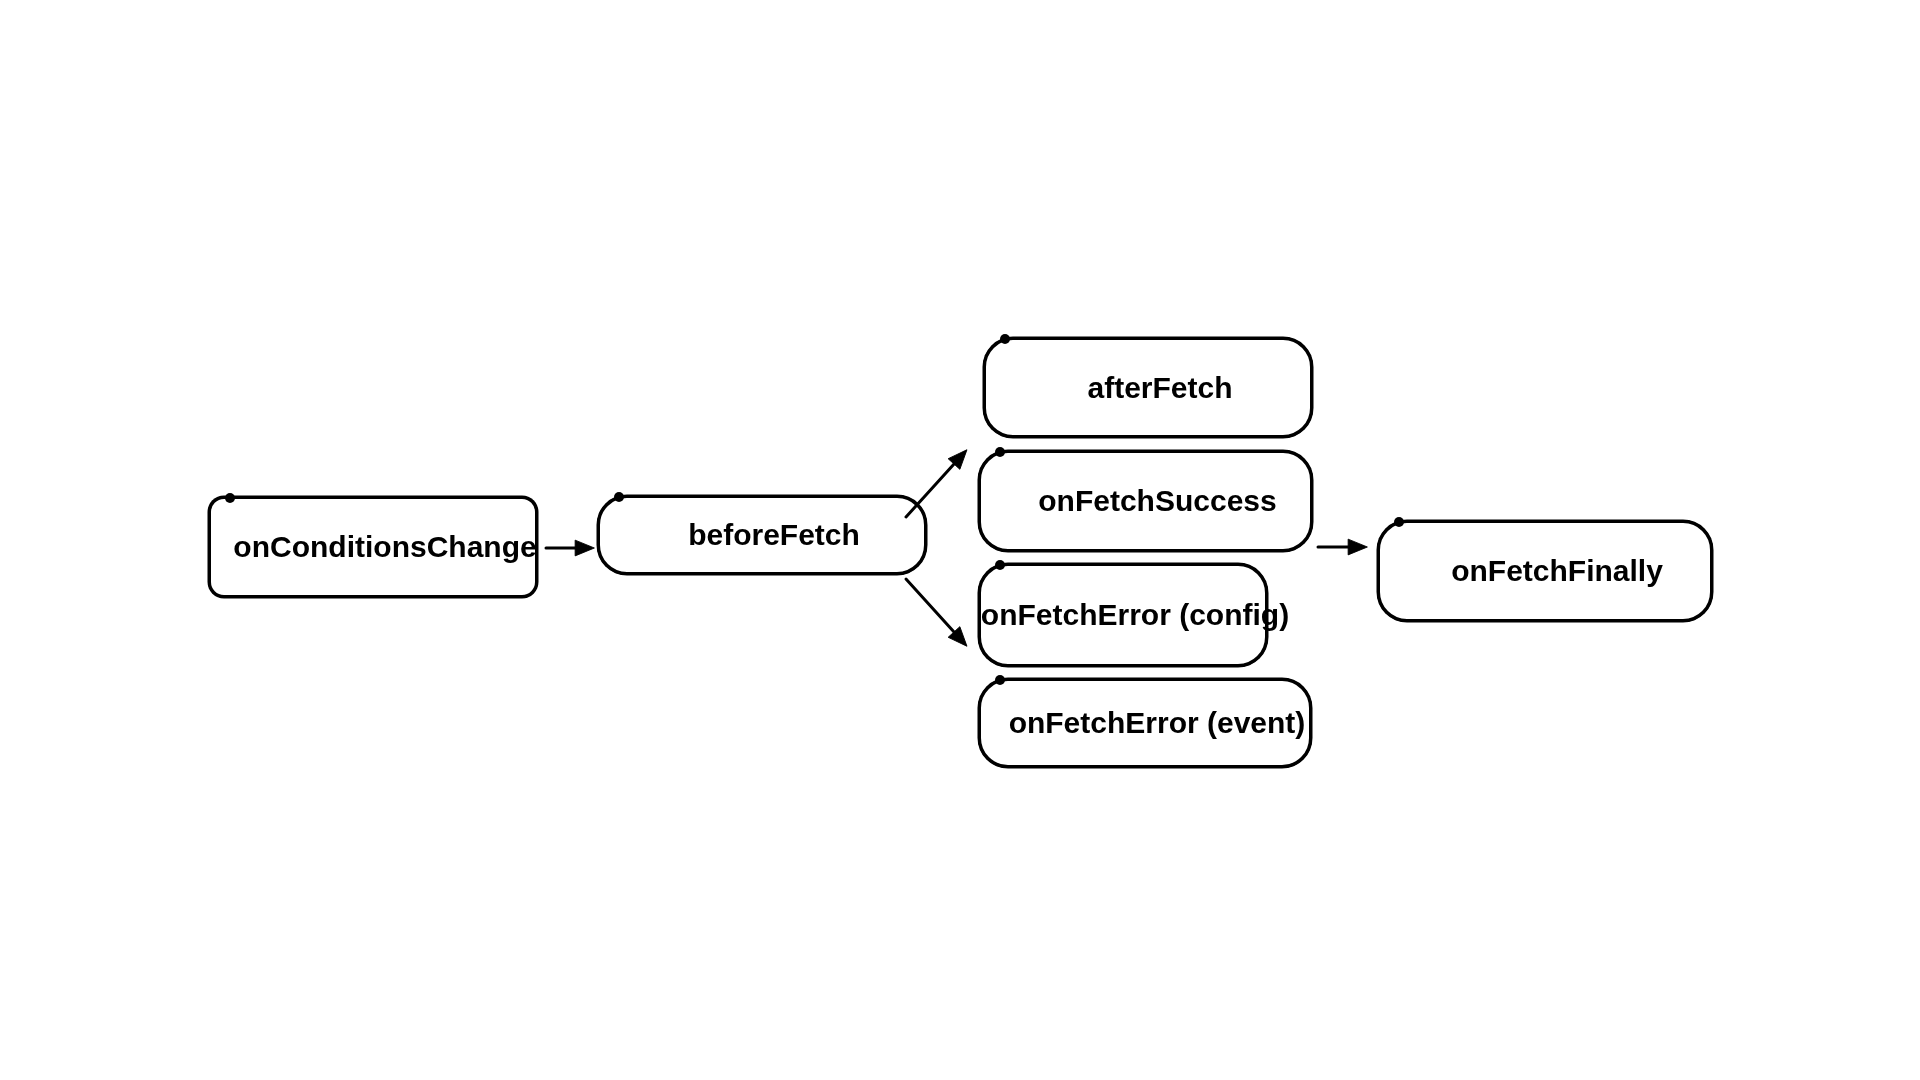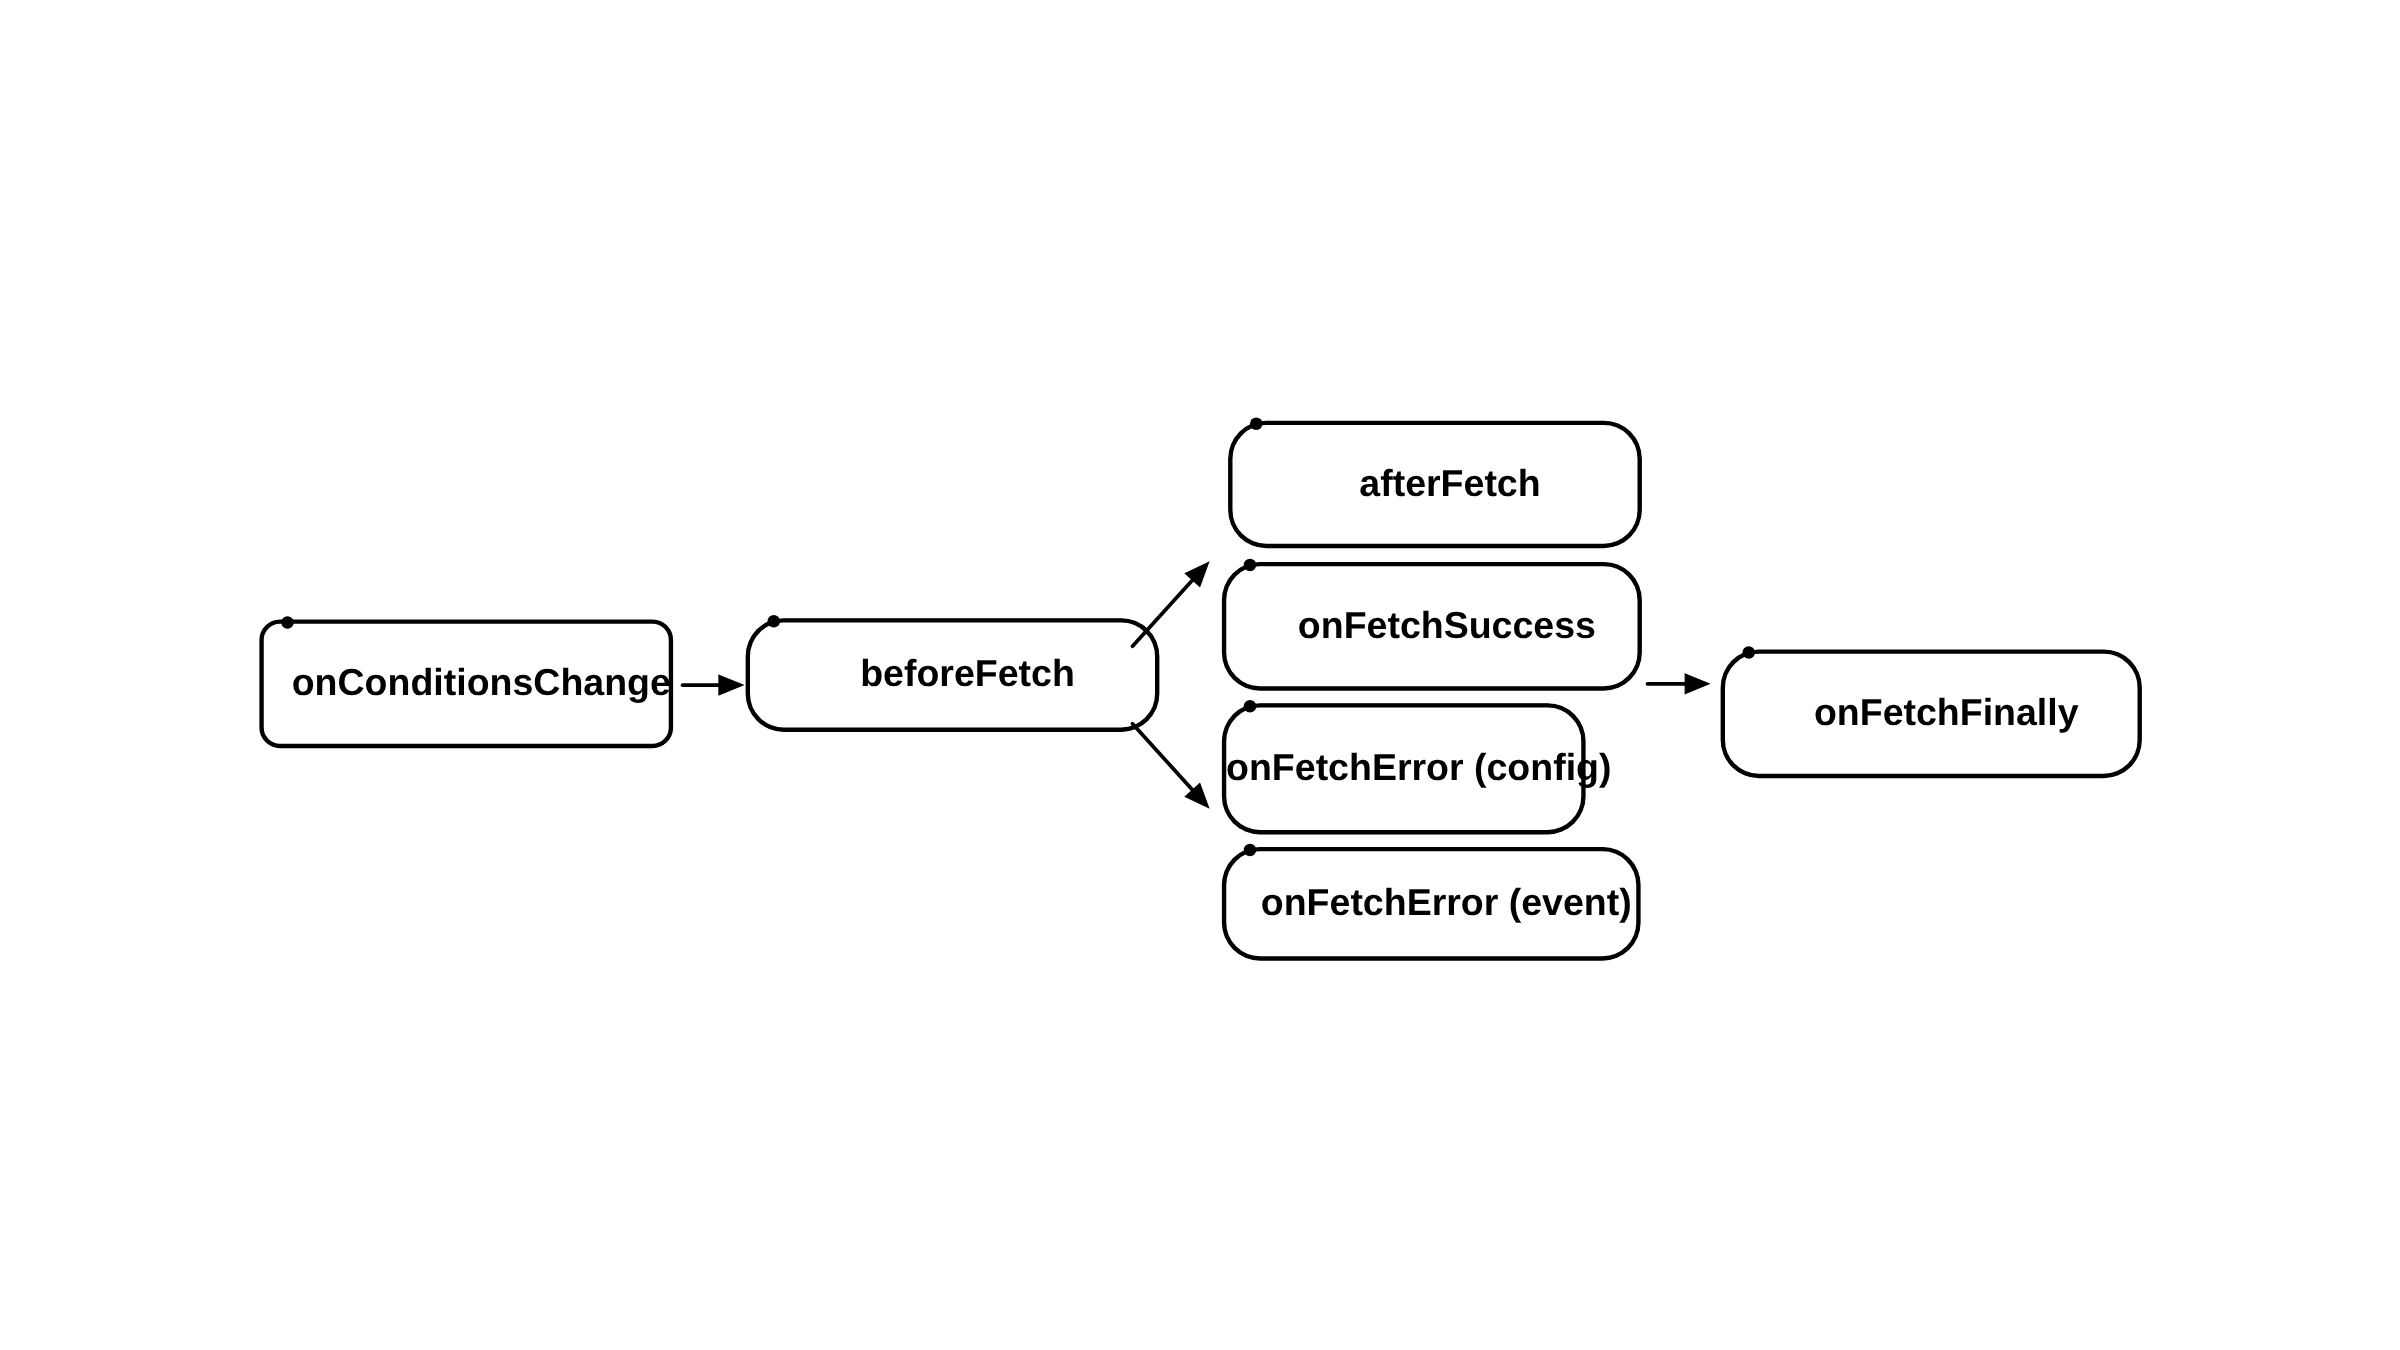--- a/index.html
+++ b/index.html
@@ -38,21 +38,21 @@
     content: "";
     position: absolute;
     left: 14px;
     top: -6px;
     width: 10px;
     height: 10px;
     background: #000000;
     border-radius: 50%;
   }
   .n-conditions { left: 208px;  top: 496px; width: 330px; height: 102px; border-radius: 16px; }
-  .n-before     { left: 597px;  top: 495px; width: 330px; height: 90px; justify-content: center; }
+  .n-before     { left: 597px;  top: 495px; width: 330px; height: 80px; justify-content: center; }
   .n-after      { left: 983px;  top: 337px; width: 330px; height: 101px; }
   .n-success    { left: 978px;  top: 450px; width: 335px; height: 102px; }
   .n-errconfig  { left: 978px;  top: 563px; width: 290px; height: 104px; }
   .n-errevent   { left: 978px;  top: 678px; width: 334px; height: 90px; }
   .n-finally    { left: 1377px; top: 495px; width: 336px; height: 102px; margin-top: 25px; }
 
   .edges-layer {
     position: absolute;
     left: 0;
     top: 0;

